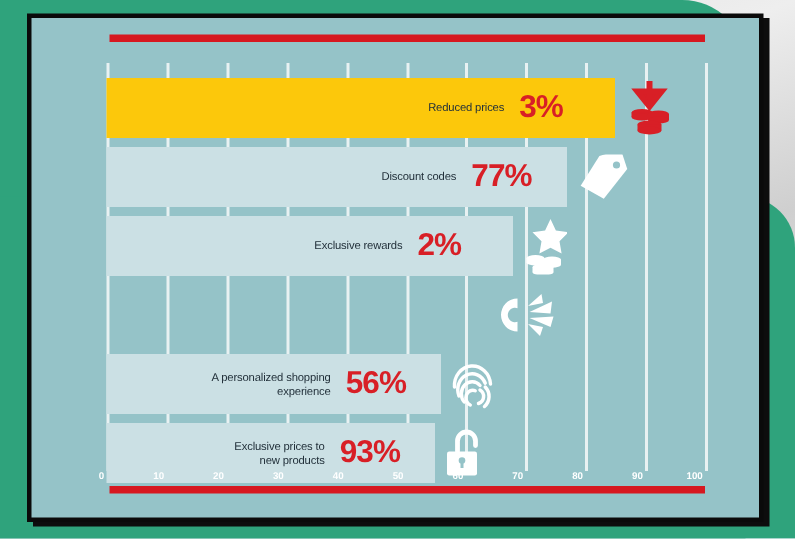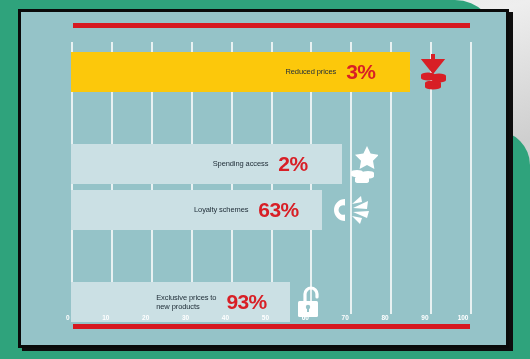--- a/index.html
+++ b/index.html
@@ -91,21 +91,21 @@
     display: flex;
     align-items: center;
     justify-content: flex-end;
     padding-right: 8px;
   }
   .bar.highlight { background: #fcc80b; }
 
   .bar-label {
     font-size: 7.5px;
     color: #22303a;
-    text-align: left;
+    text-align: right;
     line-height: 1.25;
     letter-spacing: -0.1px;
     white-space: pre-line;
     margin-right: 10px;
   }
   .bar-value {
     font-size: 21px;
     font-weight: bold;
     color: #d81f26;
     letter-spacing: -0.6px;
@@ -182,55 +182,82 @@
           <ellipse cx="23" cy="24" rx="7" ry="2.4"></ellipse>
                 <rect x="16" y="24" width="14" height="4"></rect>
           <ellipse cx="23" cy="28" rx="7" ry="2.4"></ellipse>
           <ellipse cx="17" cy="31" rx="8" ry="2.6"></ellipse>
                 <rect x="9" y="31" width="16" height="4"></rect>
           <ellipse cx="17" cy="35" rx="8" ry="2.6"></ellipse>
         </g>
             </svg>
           </div>
         </div>
+        <div class="bar-row" style="top: 56px; width: 399px;">
+          <div class="bar" style="width: 307.23px;">
+            <div class="bar-label">Discount codes</div>
+            <div class="bar-value">77%</div>
+          </div>
+          <div class="bar-icon" style="left: 313.23px;">
+            <svg width="36" height="30" viewBox="0 0 36 30">
+        <path d="M20 1 L35 1 L35 15 L14 29 L2 16 Z" fill="#ffffff" transform="rotate(-18 18 15)"></path>
+        <circle cx="27" cy="7" r="2.4" fill="#95c3c8"></circle>
+            </svg>
+          </div>
+        </div>
         <div class="bar-row" style="top: 102px; width: 399px;">
           <div class="bar" style="width: 271.32px;">
-            <div class="bar-label">Spending access</div>
+            <div class="bar-label">Exclusive rewards</div>
             <div class="bar-value">2%</div>
           </div>
           <div class="bar-icon" style="left: 277.32px;">
             <svg width="30" height="38" viewBox="0 0 30 38">
         <path d="M19 1 L22.6 8.6 L31 9.8 L25 15.8 L26.4 24 L19 20.1 L11.6 24 L13 15.8 L7 9.8 L15.4 8.6 Z" fill="#ffffff"></path>
         <g fill="#ffffff">
           <ellipse cx="9" cy="27" rx="6" ry="2"></ellipse>
                 <rect x="3" y="27" width="12" height="3"></rect>
           <ellipse cx="9" cy="30" rx="6" ry="2"></ellipse>
           <ellipse cx="20" cy="28" rx="6" ry="2"></ellipse>
                 <rect x="14" y="28" width="12" height="3.5"></rect>
           <ellipse cx="20" cy="31.5" rx="6" ry="2"></ellipse>
           <ellipse cx="14" cy="33" rx="7" ry="2.2"></ellipse>
                 <rect x="7" y="33" width="14" height="3.5"></rect>
           <ellipse cx="14" cy="36.5" rx="7" ry="2.2"></ellipse>
         </g>
             </svg>
           </div>
         </div>
         <div class="bar-row" style="top: 148px; width: 399px;">
-          <div class="bar" style="width: 251.37px;">
-            <div class="bar-label">Loyalty schemes</div>
-            <div class="bar-value">63%</div>
-          </div>
           <div class="bar-icon" style="left: 257.37px;">
             <svg width="42" height="30" viewBox="0 0 42 30">
         <path d="M17 4 A11 11 0 1 0 17 26 L17 19.5 A4.8 4.8 0 1 1 17 10.5 Z" fill="#ffffff"></path>
         <g fill="#ffffff">
           <path d="M25 13 L40 6 L39 14 Z"></path>
           <path d="M25 17 L41 16 L39 23 Z"></path>
           <path d="M24 9 L33 1 L34 7 Z"></path>
           <path d="M24 21 L32 29 L34 23 Z"></path>
+        </g>
+            </svg>
+          </div>
+        </div>
+        <div class="bar-row" style="top: 194px; width: 399px;">
+          <div class="bar" style="width: 223.44px;">
+            <div class="bar-label">A personalized shopping
+experience</div>
+            <div class="bar-value">56%</div>
+          </div>
+          <div class="bar-icon" style="left: 229.44px;">
+            <svg width="30" height="36" viewBox="0 0 30 36">
+        <g fill="none" stroke="#ffffff" stroke-width="2.3" stroke-linecap="round">
+          <path d="M3 20 A12 13 0 0 1 27 18"></path>
+          <path d="M6 26 A9.5 10.5 0 0 1 23.5 17.5"></path>
+          <path d="M9.5 30 A6.6 7.4 0 0 1 20 19"></path>
+          <path d="M13.5 32 A3.4 3.8 0 0 1 16.8 22.5"></path>
+          <path d="M20 22 A5 5 0 0 1 19 31"></path>
+          <path d="M23.5 20 A9 9 0 0 1 23 33"></path>
         </g>
             </svg>
           </div>
         </div>
         <div class="bar-row" style="top: 240px; width: 399px;">
           <div class="bar" style="width: 219.45px;">
             <div class="bar-label">Exclusive prices to
 new products</div>
             <div class="bar-value">93%</div>
           </div>

